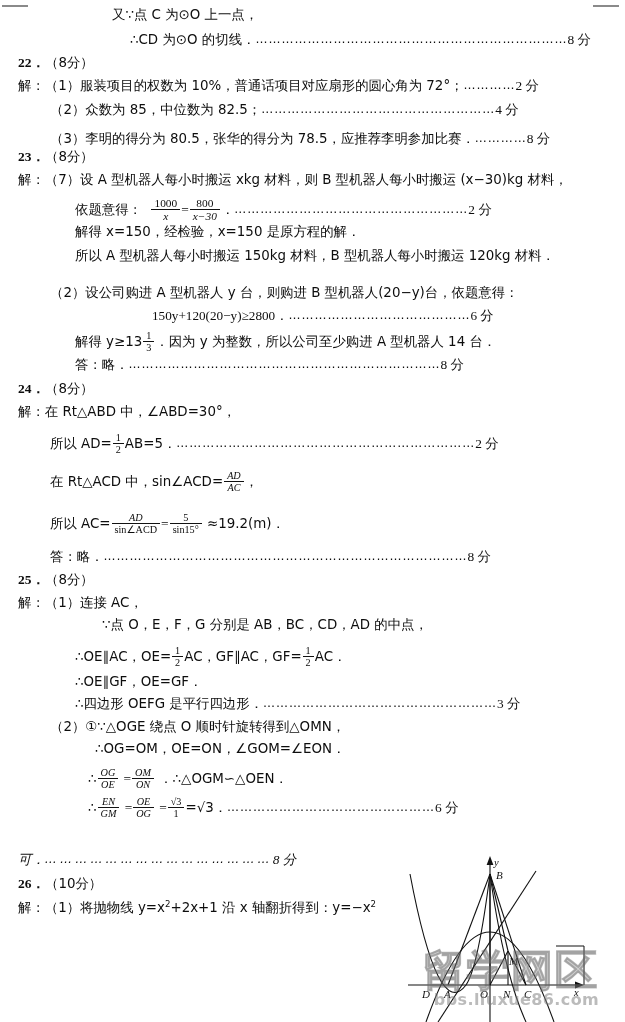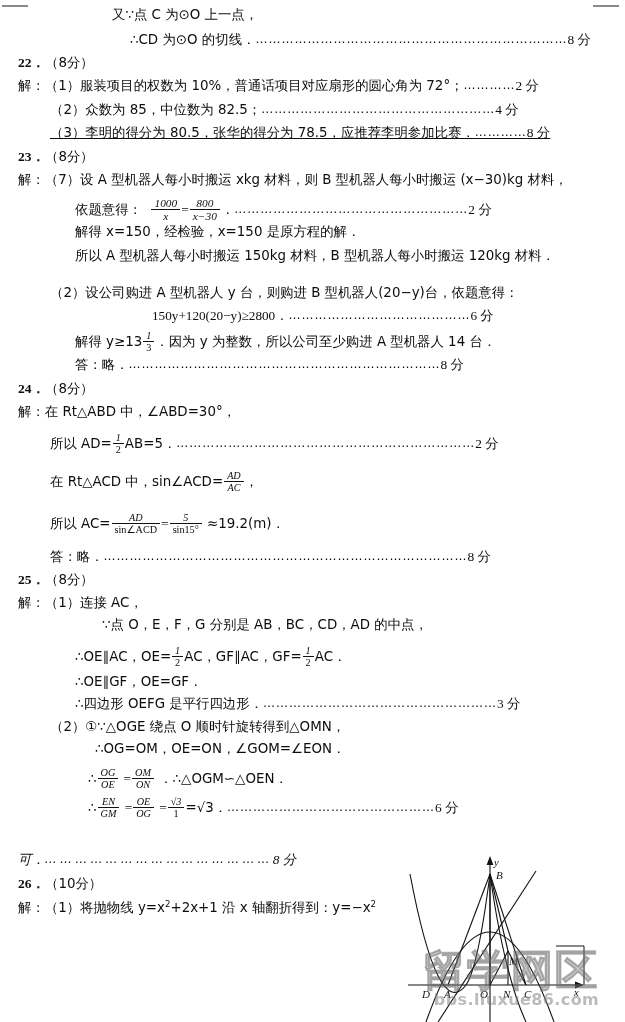--- a/index.html
+++ b/index.html
@@ -24,21 +24,21 @@
   .ital{font-style:italic;font-family:"Liberation Serif",serif;}
 
   
   .dots{letter-spacing:1.0px;font-family:"DejaVu Sans",sans-serif;font-size:12px;
         position:relative;top:-1px;}
   .dots.wide{letter-spacing:3.2px;}
 
   
   .frac{display:inline-block;vertical-align:-0.52em;text-align:center;
         font-size:11.4px;line-height:1.08;margin:0 1px;font-family:"Liberation Serif",serif;}
-  .frac .n{display:block;padding:0 3px;border-bottom:1.1px solid #111;font-style:italic;}
+  .frac .n{display:block;padding:0 3px;border-bottom:1.1px solid #111;}
   .frac .d{display:block;padding:0 3px;}
   .frac.tiny{font-size:10.2px;}
   .frac.sq{vertical-align:-0.50em;}
 
   sup.sq{font-size:8.6px;vertical-align:super;}
 
   
   .figure{position:absolute;left:408px;top:846px;width:217px;height:176px;}
   .figure svg{display:block;}
   .wm{position:absolute;left:0;top:0;width:217px;height:176px;pointer-events:none;}
@@ -71,21 +71,21 @@
   </div>
 
   <div class="ln cn" style="left:18px;top:79px;">
     <span>解：</span><span>（1）服装项目的权数为 10%，普通话项目对应扇形的圆心角为 72°；</span><span class="dots">…………</span><span class="num">2 分</span>
   </div>
 
   <div class="ln cn" style="left:50px;top:103px;">
     <span>（2）众数为 85，中位数为 82.5；</span><span class="dots">………………………………………………</span><span class="num">4 分</span>
   </div>
 
-  <div class="ln cn" style="left:50px;top:126px;text-decoration:underline;">
+  <div class="ln cn" style="left:50px;top:132px;">
     <span>（3）李明的得分为 80.5，张华的得分为 78.5，应推荐李明参加比赛．</span><span class="dots">…………</span><span class="num">8 分</span>
   </div>
 
   <div class="ln" style="left:18px;top:150px;">
     <span class="qno">23．</span><span class="cn">（8分）</span>
   </div>
 
   <div class="ln cn" style="left:18px;top:173px;">
     <span>解：</span><span>（7）设 A 型机器人每小时搬运 xkg 材料，则 B 型机器人每小时搬运 (x−30)kg 材料，</span>
   </div>

